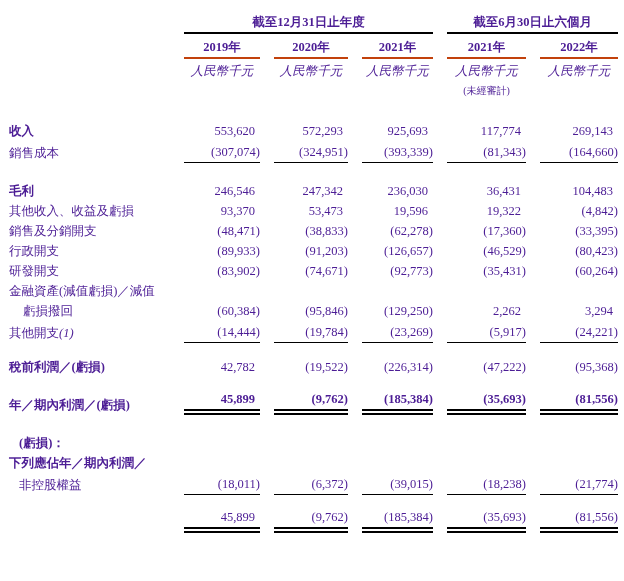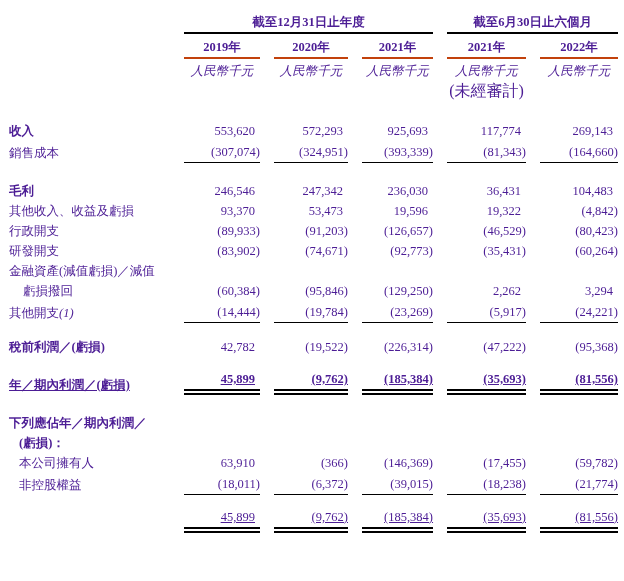--- a/index.html
+++ b/index.html
@@ -11,32 +11,32 @@
     overflow: hidden;
     position: relative;
   }
   table.fin {
     border-collapse: separate; border-spacing: 0;
     table-layout: fixed; width: 609px;
   }
   td { padding: 0; vertical-align: bottom; font-size: 12.5px; line-height: 20px; }
   tr { height: 20px; }
   tr.hr1 { height: 26px; } tr.hr2 { height: 25px; } tr.hr3 { height: 22px; font-family: Liberation Serif, serif; } tr.hr4 { height: 20px; }
-  tr.ru { height: 22px; } tr.rd { height: 25px; text-decoration: underline; } tr.rl { height: 18px; }
+  tr.ru { height: 22px; } tr.rd { height: 25px; } tr.rl { height: 18px; }
   td.lbl { text-align: left; white-space: nowrap; overflow: visible; }
   td.lbl.ind1 { padding-left: 10px; }
   td.lbl.ind2 { padding-left: 14px; margin-top: 44px; }
   .b { font-weight: bold; }
   td.num .u, td.grp .u, td.yr .u, td.unit .u, td.note .u { margin-left: 14px; }
   td.num .u { text-align: right; }
   td.grp .u, td.yr .u, td.unit .u, td.note .u { text-align: center; }
   td.grp .u { font-weight: bold; border-bottom: 2px solid #000; }
   td.yr .u { font-weight: bold; border-bottom: 2px solid #c2410c; }
   td.unit .u { font-style: italic; }
-  td.note .u { font-size: 16px; }
+  td.note .u { font-size: 10px; }
   .us { border-bottom: 1.5px solid #000; }
   .ud { border-bottom: 6px double #000; }
   .np { padding-right: 5px; }
   em.lblnote { font-style: italic; font-weight: normal; }
   tr.sp td { line-height: 1px; font-size: 1px; }
 </style>
 </head>
 <body>
 
 <div class="page">
@@ -179,20 +179,38 @@
             <div class="u np">19,596</div>
           </td>
           <td class="num">
             <div class="u np">19,322</div>
           </td>
           <td class="num">
             <div class="u">(4,842)</div>
           </td>
         </tr>
         <tr class="">
+          <td class="lbl"><span>銷售及分銷開支</span></td>
+          <td class="num">
+            <div class="u">(48,471)</div>
+          </td>
+          <td class="num">
+            <div class="u">(38,833)</div>
+          </td>
+          <td class="num">
+            <div class="u">(62,278)</div>
+          </td>
+          <td class="num">
+            <div class="u">(17,360)</div>
+          </td>
+          <td class="num">
+            <div class="u">(33,395)</div>
+          </td>
+        </tr>
+        <tr class="">
           <td class="lbl"><span>行政開支</span></td>
           <td class="num">
             <div class="u">(89,933)</div>
           </td>
           <td class="num">
             <div class="u">(91,203)</div>
           </td>
           <td class="num">
             <div class="u">(126,657)</div>
           </td>
@@ -314,71 +332,53 @@
             <div class="u ud b">(35,693)</div>
           </td>
           <td class="num">
             <div class="u ud b">(81,556)</div>
           </td>
         </tr>
         <tr class="sp" style="height: 18px;">
           <td colspan="6"></td>
         </tr>
         <tr class="rl">
+          <td class="lbl ind1 b"><span>(虧損)：</span></td>
+          <td class="num">
+            <div class="u"></div>
+          </td>
+          <td class="num">
+            <div class="u"></div>
+          </td>
+          <td class="num">
+            <div class="u"></div>
+          </td>
+          <td class="num">
+            <div class="u"></div>
+          </td>
+          <td class="num">
+            <div class="u"></div>
+          </td>
+        </tr>
+        <tr class="rl">
           <td class="lbl b"><span>下列應佔年／期內利潤／</span></td>
           <td class="num">
             <div class="u"></div>
           </td>
           <td class="num">
             <div class="u"></div>
           </td>
           <td class="num">
             <div class="u"></div>
           </td>
           <td class="num">
             <div class="u"></div>
           </td>
           <td class="num">
             <div class="u"></div>
-          </td>
-        </tr>
-        <tr class="rl">
-          <td class="lbl ind1 b"><span>(虧損)：</span></td>
-          <td class="num">
-            <div class="u"></div>
-          </td>
-          <td class="num">
-            <div class="u"></div>
-          </td>
-          <td class="num">
-            <div class="u"></div>
-          </td>
-          <td class="num">
-            <div class="u"></div>
-          </td>
-          <td class="num">
-            <div class="u"></div>
-          </td>
-        </tr>
-        <tr class="">
-          <td class="lbl ind1"><span>本公司擁有人</span></td>
-          <td class="num">
-            <div class="u np">63,910</div>
-          </td>
-          <td class="num">
-            <div class="u">(366)</div>
-          </td>
-          <td class="num">
-            <div class="u">(146,369)</div>
-          </td>
-          <td class="num">
-            <div class="u">(17,455)</div>
-          </td>
-          <td class="num">
-            <div class="u">(59,782)</div>
           </td>
         </tr>
         <tr class="ru">
           <td class="lbl ind1"><span>非控股權益</span></td>
           <td class="num">
             <div class="u us">(18,011)</div>
           </td>
           <td class="num">
             <div class="u us">(6,372)</div>
           </td>

